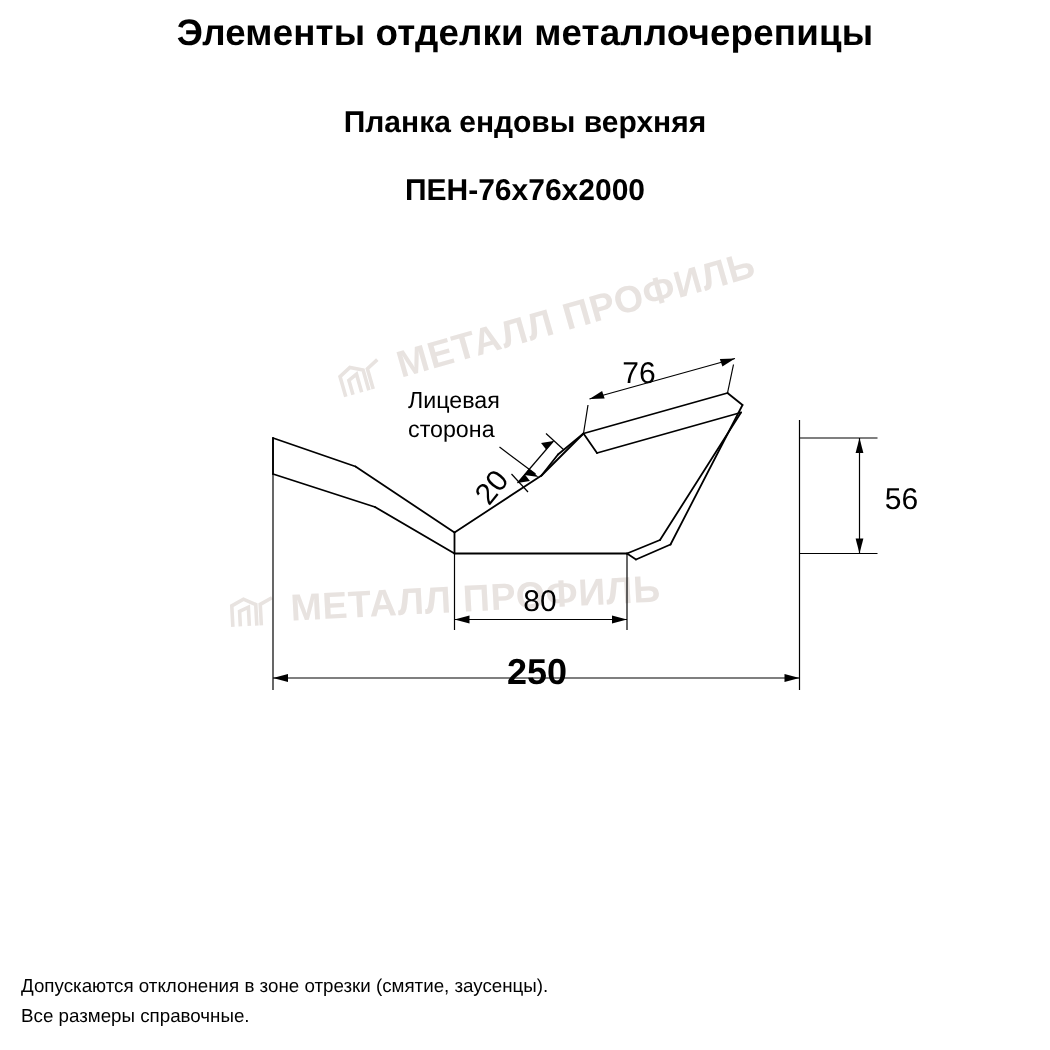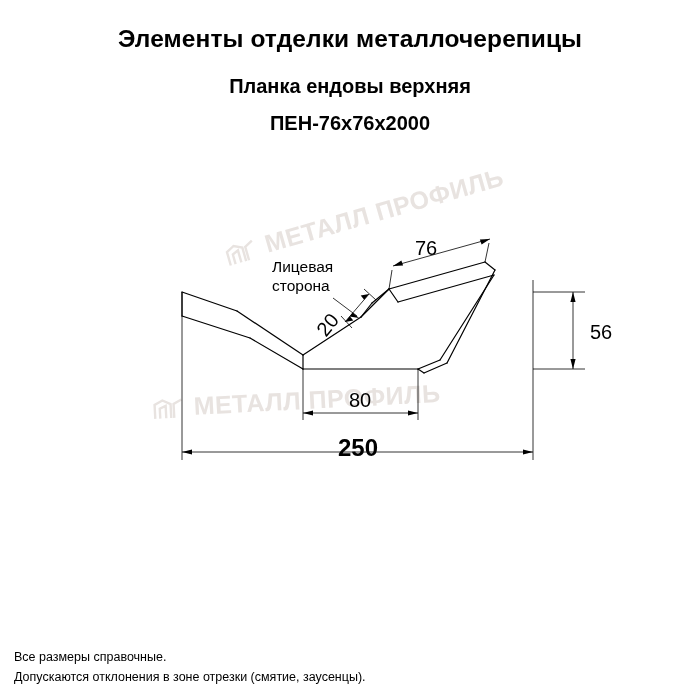--- a/index.html
+++ b/index.html
@@ -16,38 +16,38 @@
     overflow: hidden;
   }
 
   .page {
     position: absolute;
     inset: 0;
   }
 
   .title-block {
     position: absolute;
-    top: 24px;
+    top: 8px;
     left: 0;
     width: 700px;
     text-align: center;
   }
 
   .main-title {
     font-size: 24.5px;
     font-weight: bold;
     letter-spacing: 0.1px;
     line-height: 1.2;
     margin: 0;
   }
 
   .sub-title {
     font-size: 20px;
     font-weight: bold;
-    margin: 0;
+    margin: 12px;
     padding-top: 21px;
     line-height: 1.2;
   }
 
   .code-title {
     font-size: 20px;
     font-weight: bold;
     margin: 4px;
     padding-top: 9px;
     line-height: 1.2;
@@ -235,17 +235,17 @@
 
       <text class="lbl" x="333" y="159" text-anchor="middle" font-size="20" transform="rotate(-51 333 159)">20</text>
 
       <text class="lbl" x="272" y="102" font-size="15.5">Лицевая</text>
       <text class="lbl" x="272" y="121" font-size="15.5">сторона</text>
 
     </svg>
   </div>
 
   <div class="footer">
+    <div>Допускаются отклонения в зоне отрезки (смятие, заусенцы).</div>
     <div>Все размеры справочные.</div>
-    <div>Допускаются отклонения в зоне отрезки (смятие, заусенцы).</div>
   </div>
 
 </div>
 
 </body></html>

